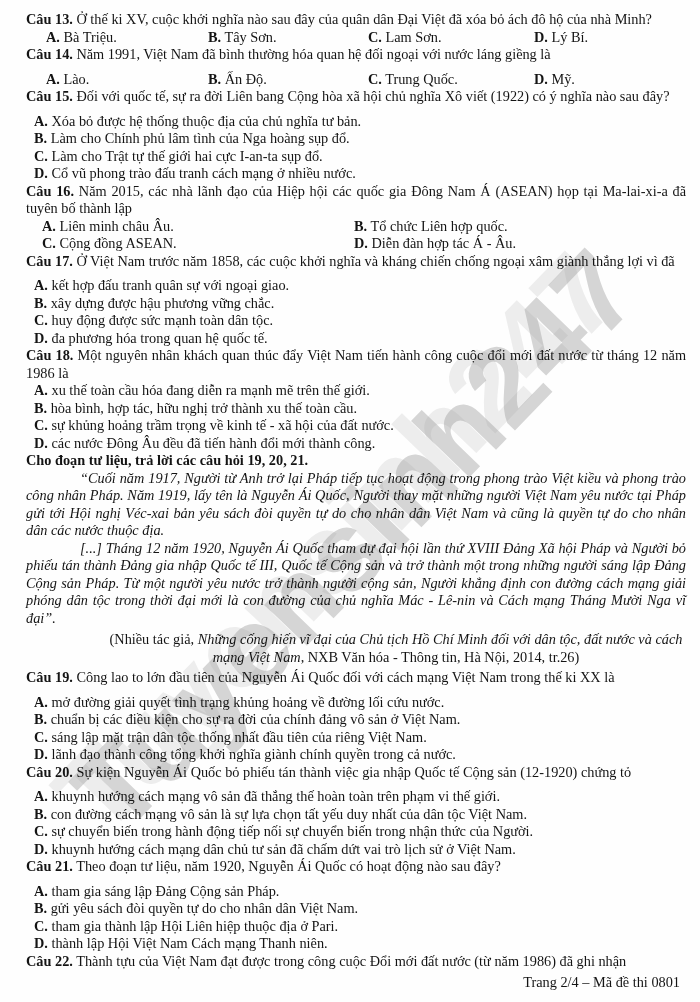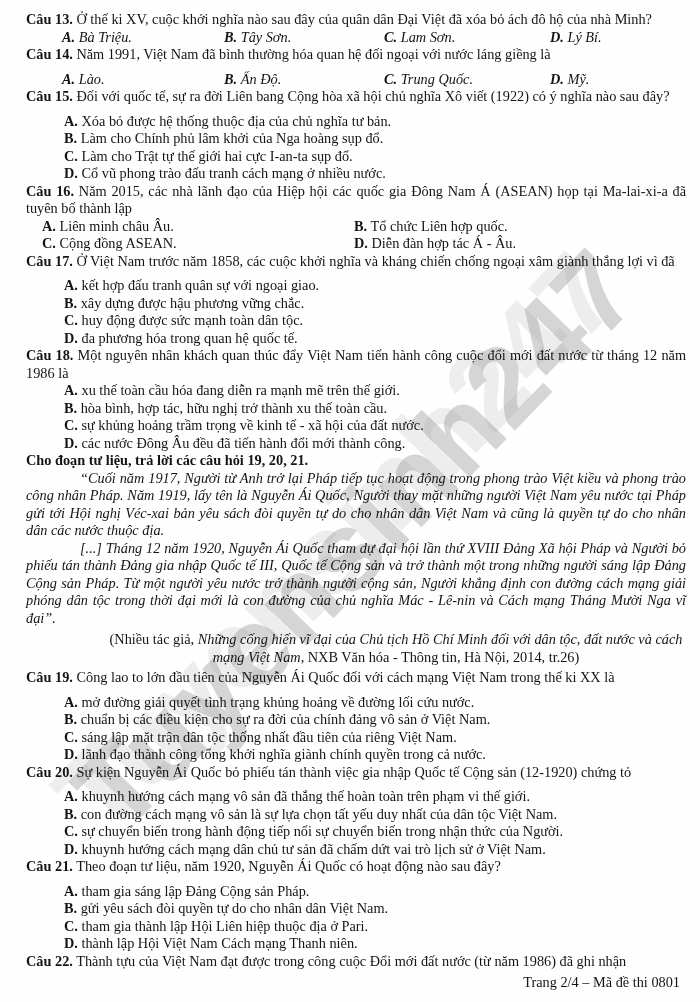--- a/index.html
+++ b/index.html
@@ -25,23 +25,23 @@
     color:rgba(158,158,158,0.42);
     text-shadow:-16px -12px 0 rgba(195,195,195,0.28);
     white-space:nowrap;
     z-index:0;
     pointer-events:none;
   }
   .content { position:relative; z-index:1; padding:11px 14px 0 26px; }
   .q-text { text-align:justify; }
   .q-label { font-weight:bold;margin-top:20px; }
   .opt-letter { font-weight:bold; }
-  .options.cols4 { display:grid; grid-template-columns:162px 160px 166px 1fr; margin-left:36px;font-style:italic; }
+  .options.cols4 { display:grid; grid-template-columns:162px 160px 166px 1fr; margin-left:20px; }
   .options.cols2 { display:grid; grid-template-columns:312px 1fr; margin-left:16px; }
-  .options.list .option { margin-left:38px; text-align:justify; }
+  .options.list .option { margin-left:8px; text-align:justify; }
   .opts-gap { margin-top:7px; }
   .heading { font-weight:bold; }
   .quote-para { font-style:italic; text-align:justify; text-indent:54px; }
   .citation { text-align:center; margin:4px 0 3px 80px; }
   .cit-title { font-style:italic; }
   .footer {
     position:absolute;
     right:20px; bottom:11px;
     z-index:1;
     font-size:14.3px;
@@ -68,21 +68,21 @@
           <div class="option"><span class="opt-letter">A.</span> <span class="opt-text">Lào.</span></div>
           <div class="option"><span class="opt-letter">B.</span> <span class="opt-text">Ấn Độ.</span></div>
           <div class="option"><span class="opt-letter">C.</span> <span class="opt-text">Trung Quốc.</span></div>
           <div class="option"><span class="opt-letter">D.</span> <span class="opt-text">Mỹ.</span></div>
         </div>
       </div>
       <div class="question">
         <div class="q-text"><span class="q-label">Câu 15.</span> <span class="q-body">Đối với quốc tế, sự ra đời Liên bang Cộng hòa xã hội chủ nghĩa Xô viết (1922) có ý nghĩa nào sau đây?</span></div>
         <div class="options list opts-gap">
           <div class="option"><span class="opt-letter">A.</span> <span class="opt-text">Xóa bỏ được hệ thống thuộc địa của chủ nghĩa tư bản.</span></div>
-          <div class="option"><span class="opt-letter">B.</span> <span class="opt-text">Làm cho Chính phủ lâm khởi của Nga hoàng sụp đổ.</span></div>
+          <div class="option"><span class="opt-letter">B.</span> <span class="opt-text">Làm cho Chính phủ lâm tình của Nga hoàng sụp đổ.</span></div>
           <div class="option"><span class="opt-letter">C.</span> <span class="opt-text">Làm cho Trật tự thế giới hai cực I-an-ta sụp đổ.</span></div>
           <div class="option"><span class="opt-letter">D.</span> <span class="opt-text">Cổ vũ phong trào đấu tranh cách mạng ở nhiều nước.</span></div>
         </div>
       </div>
       <div class="question">
         <div class="q-text"><span class="q-label">Câu 16.</span> <span class="q-body">Năm 2015, các nhà lãnh đạo của Hiệp hội các quốc gia Đông Nam Á (ASEAN) họp tại Ma-lai-xi-a đã tuyên bố thành lập</span></div>
         <div class="options cols2">
           <div class="option"><span class="opt-letter">A.</span> <span class="opt-text">Liên minh châu Âu.</span></div>
           <div class="option"><span class="opt-letter">B.</span> <span class="opt-text">Tổ chức Liên hợp quốc.</span></div>
           <div class="option"><span class="opt-letter">C.</span> <span class="opt-text">Cộng đồng ASEAN.</span></div>

